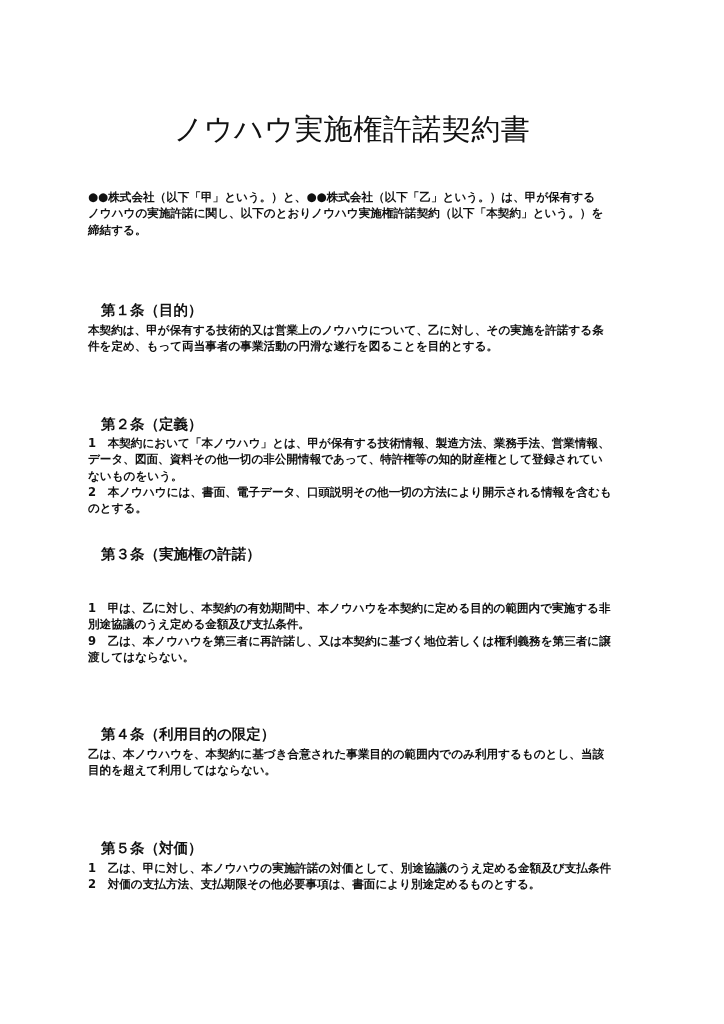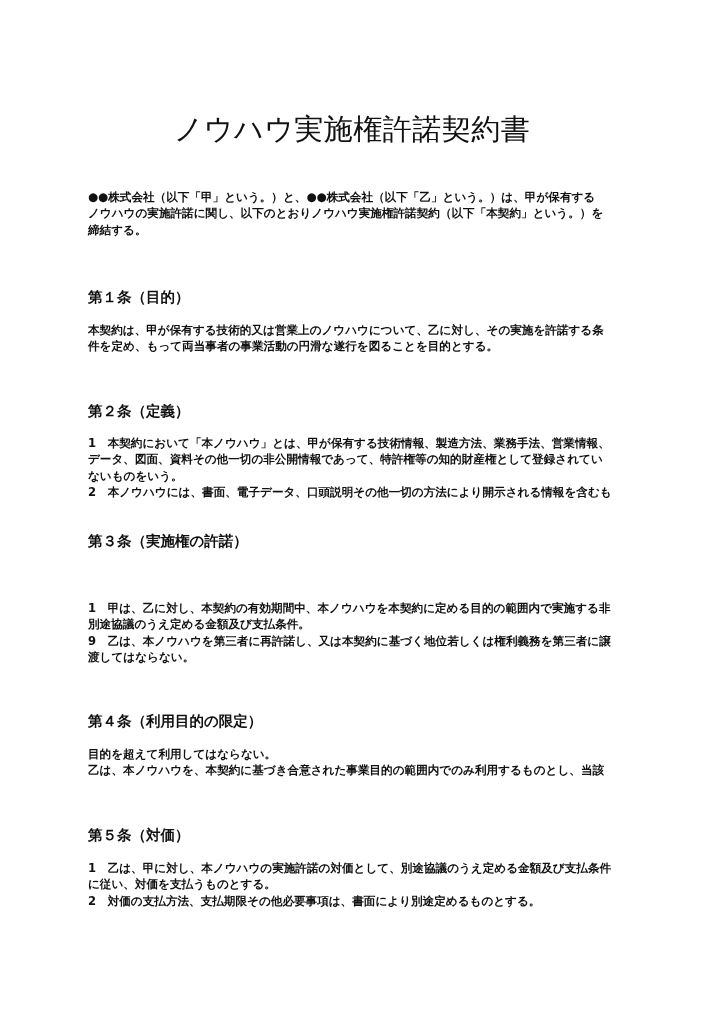--- a/index.html
+++ b/index.html
@@ -2,21 +2,21 @@
 <html><head>
 <meta charset="utf-8">
 <style>
   html, body { margin: 0; padding: 0; background: #ffffff; }
   body { width: 724px; height: 1024px; position: relative; overflow: hidden;
          font-family: "DejaVu Sans", "Liberation Sans", sans-serif; color: #111; }
   .title { position: absolute; top: 110px; left: 0; width: 704px; text-align: center;
            font-size: 29px; font-weight: normal; letter-spacing: 0.5px; margin: 0; }
   .para { position: absolute; left: 88px; width: 560px; font-size: 11.6px; line-height: 16.3px; margin: 0; font-weight: bold; }
   .para p { margin: 0; }
-  .heading { position: absolute; left: 88px; font-size: 14.5px; font-weight: bold; margin: 0; }
+  .heading { position: absolute; left: 88px; font-size: 14.5px; font-weight: bold; margin: 13px; }
 </style>
 </head>
 <body>
 
 <h1 class="title">ノウハウ実施権許諾契約書</h1>
 
 <div class="para" style="top:189px">
   <p>●●株式会社（以下「甲」という。）と、●●株式会社（以下「乙」という。）は、甲が保有する</p>
   <p>ノウハウの実施許諾に関し、以下のとおりノウハウ実施権許諾契約（以下「本契約」という。）を</p>
   <p>締結する。</p>
@@ -27,34 +27,34 @@
   <p>本契約は、甲が保有する技術的又は営業上のノウハウについて、乙に対し、その実施を許諾する条</p>
   <p>件を定め、もって両当事者の事業活動の円滑な遂行を図ることを目的とする。</p>
 </div>
 
 <h2 class="heading" style="top:402px">第２条（定義）</h2>
 <div class="para" style="top:435px">
   <p>1　本契約において「本ノウハウ」とは、甲が保有する技術情報、製造方法、業務手法、営業情報、</p>
   <p>データ、図面、資料その他一切の非公開情報であって、特許権等の知的財産権として登録されてい</p>
   <p>ないものをいう。</p>
   <p>2　本ノウハウには、書面、電子データ、口頭説明その他一切の方法により開示される情報を含むも</p>
+  <p>のとする。</p>
 </div>
 
 <h2 class="heading" style="top:532px">第３条（実施権の許諾）</h2>
 <div class="para" style="top:600px">
   <p>1　甲は、乙に対し、本契約の有効期間中、本ノウハウを本契約に定める目的の範囲内で実施する非</p>
   <p>別途協議のうえ定める金額及び支払条件。</p>
   <p>9　乙は、本ノウハウを第三者に再許諾し、又は本契約に基づく地位若しくは権利義務を第三者に譲</p>
   <p>渡してはならない。</p>
 </div>
 
 <h2 class="heading" style="top:712px">第４条（利用目的の限定）</h2>
 <div class="para" style="top:746px">
+  <p>乙は、本ノウハウを、本契約に基づき合意された事業目的の範囲内でのみ利用するものとし、当該</p>
   <p>目的を超えて利用してはならない。</p>
-  <p>乙は、本ノウハウを、本契約に基づき合意された事業目的の範囲内でのみ利用するものとし、当該</p>
 </div>
 
 <h2 class="heading" style="top:826px">第５条（対価）</h2>
 <div class="para" style="top:860px">
   <p>1　乙は、甲に対し、本ノウハウの実施許諾の対価として、別途協議のうえ定める金額及び支払条件</p>
-  <p>に従い、対価を支払うものとする。</p>
   <p>2　対価の支払方法、支払期限その他必要事項は、書面により別途定めるものとする。</p>
 </div>
 
 </body></html>

